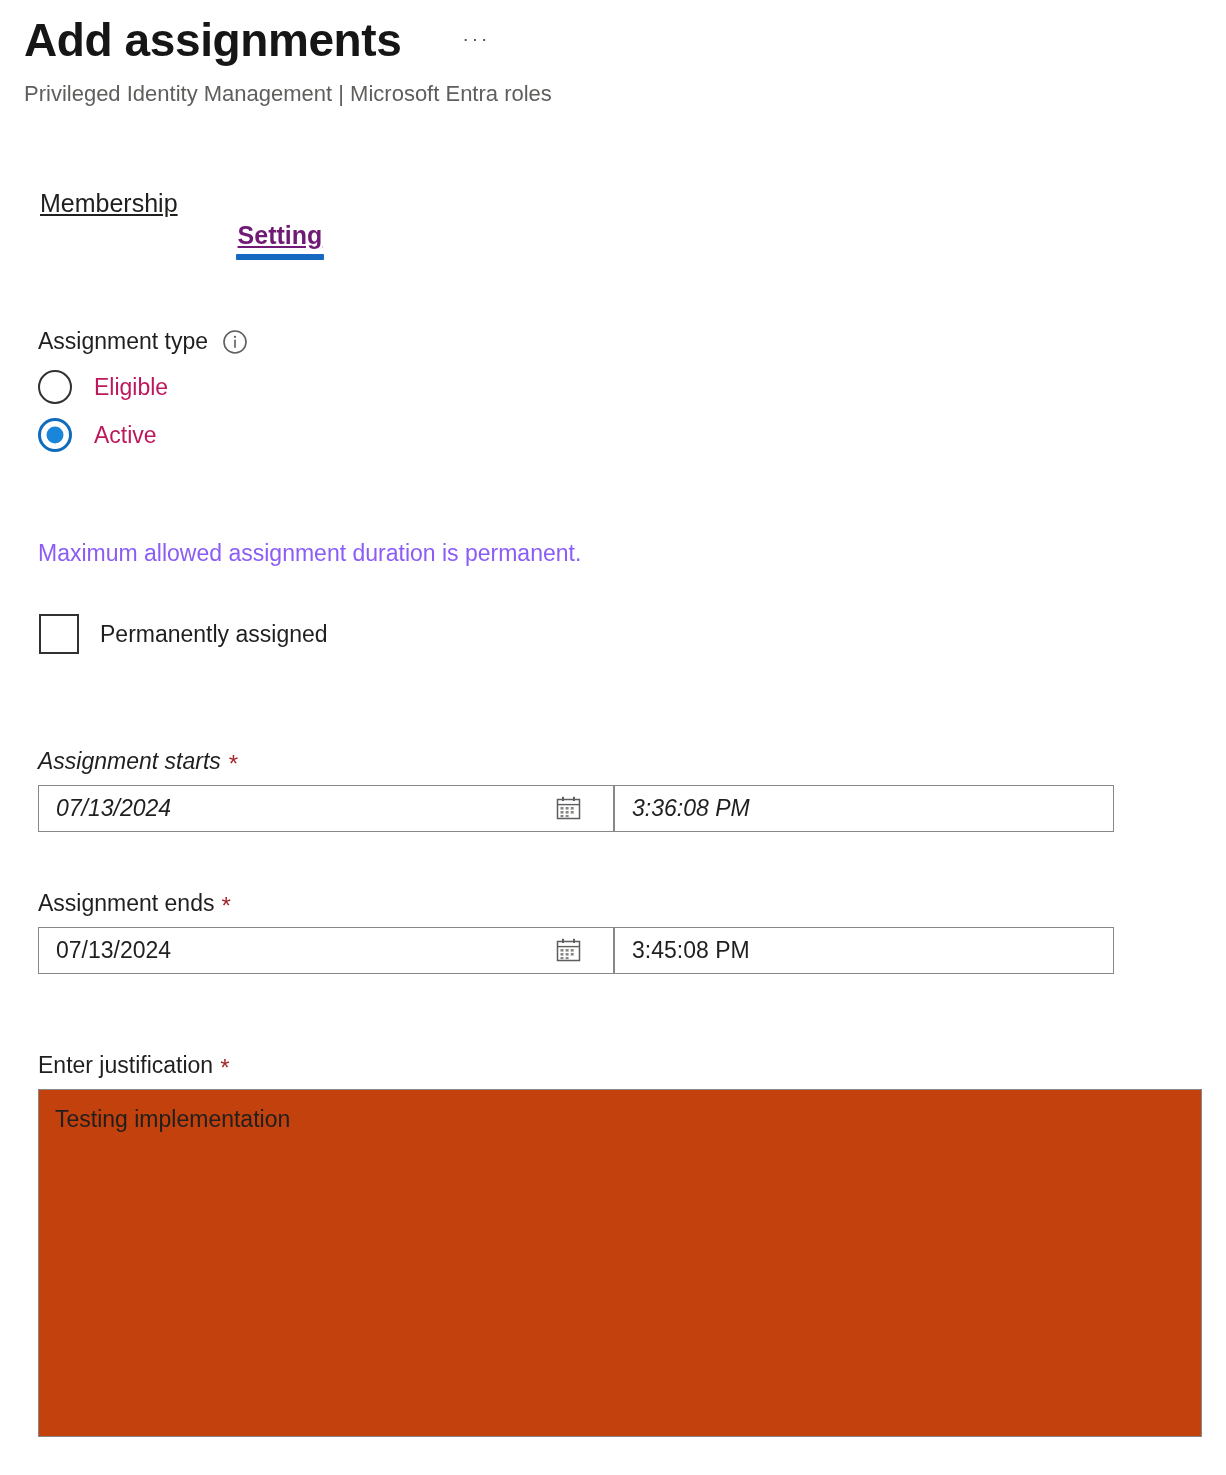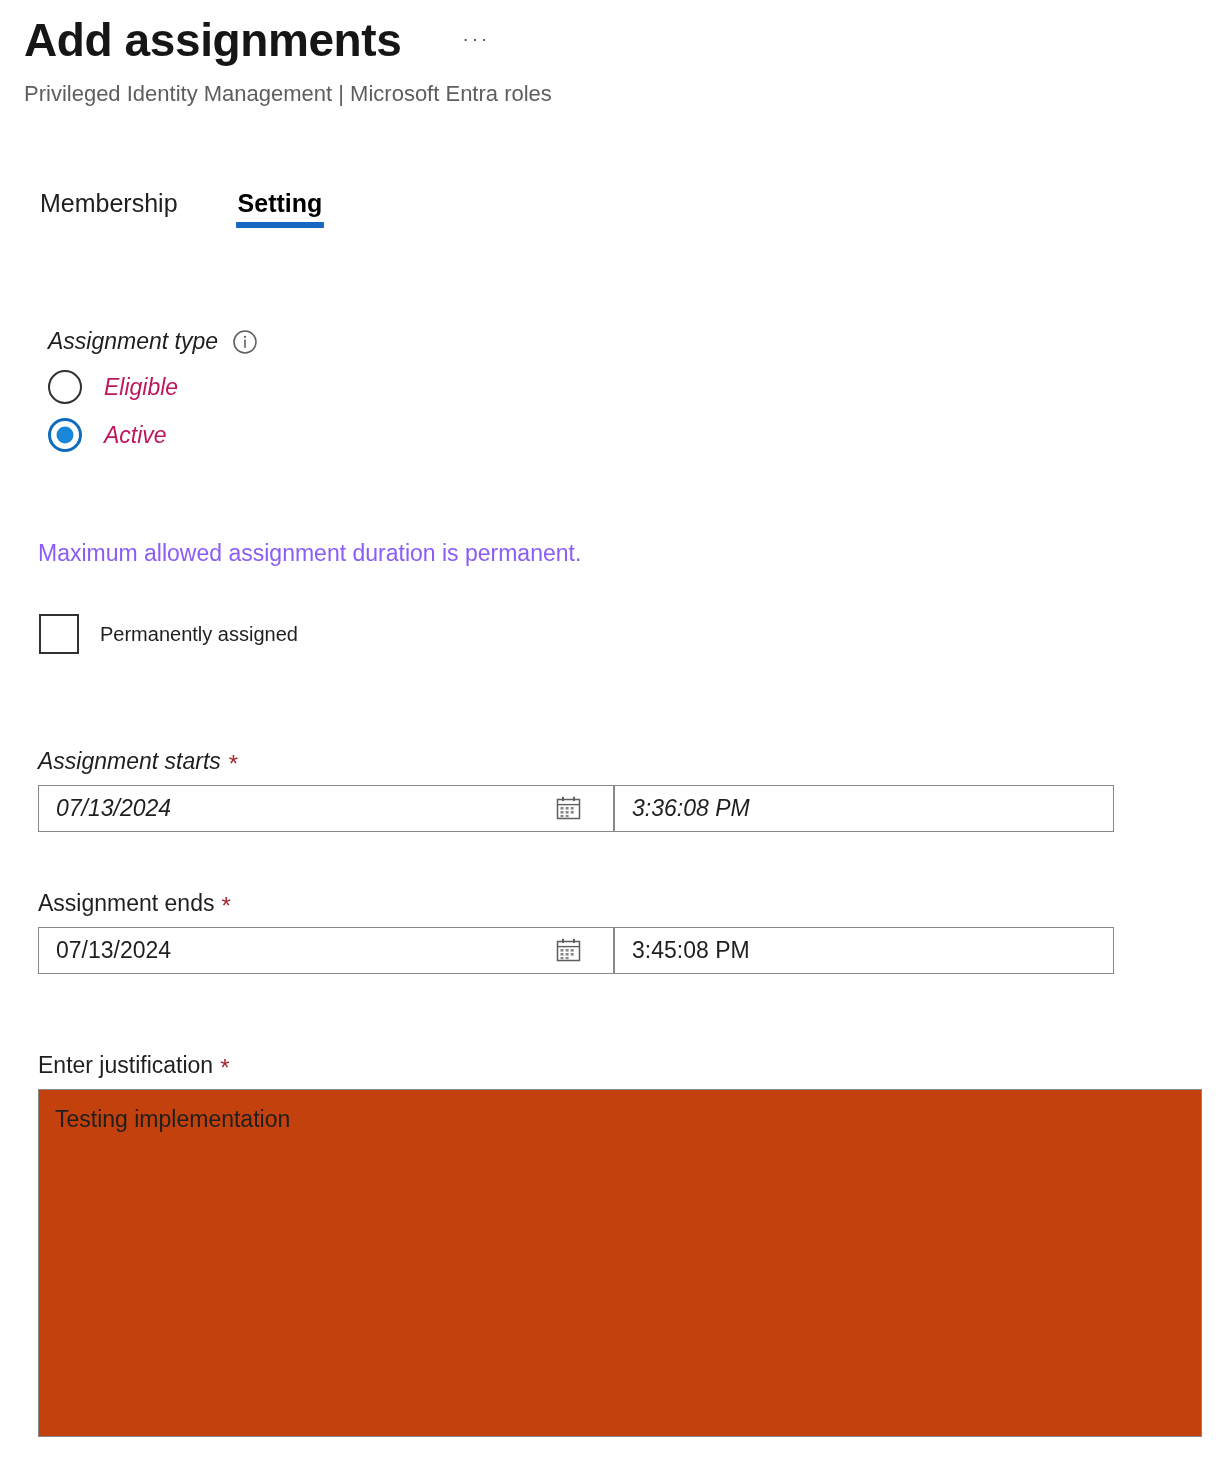--- a/index.html
+++ b/index.html
@@ -86,24 +86,26 @@
     font-size: 25px;
     line-height: 34px;
     color: #201f1e;
     font-weight: 400;
     padding: 0 2px 14px 2px;
     cursor: pointer;
     background: none;
     border: none;
     font-family: "Liberation Sans", sans-serif;
     white-space: nowrap;
+    text-decoration: underline;
   }
   .tab.active {
     font-weight: 700;
-    color: #000000;
+    color: #701a75;
+    margin-top: 32px;
   }
   .tab.active::after {
     content: "";
     position: absolute;
     left: 0;
     right: 0;
     bottom: 6px;
     height: 6px;
     background: #1668c1;
     border-radius: 1px;
@@ -122,23 +124,22 @@
     color: #a4262c;
     font-size: 24px;
     margin-left: 7px;
     line-height: 1;
     position: relative;
     top: 3px;
   }
 
   .assignment-type-block {
     position: absolute;
-    left: 48px;
+    left: 38px;
     top: 326px;
-    font-style: italic;
   }
   .info-icon {
     width: 26px;
     height: 26px;
     margin-left: 14px;
     flex: 0 0 auto;
     cursor: pointer;
     position: relative;
     top: 1px;
   }
@@ -199,21 +200,21 @@
     cursor: pointer;
   }
   .checkbox {
     width: 40px;
     height: 40px;
     border: 2px solid #323130;
     background: #ffffff;
     flex: 0 0 auto;
   }
   .checkbox-label {
-    font-size: 20px;
+    font-size: 23px;
     line-height: 30px;
     color: #201f1e;
     margin-left: 21px;
     white-space: nowrap;
   }
 
   
   .datetime-group { position: absolute; left: 38px; }
   .group-starts { top: 746px; font-style: italic; }
   .group-ends   { top: 888px; }

